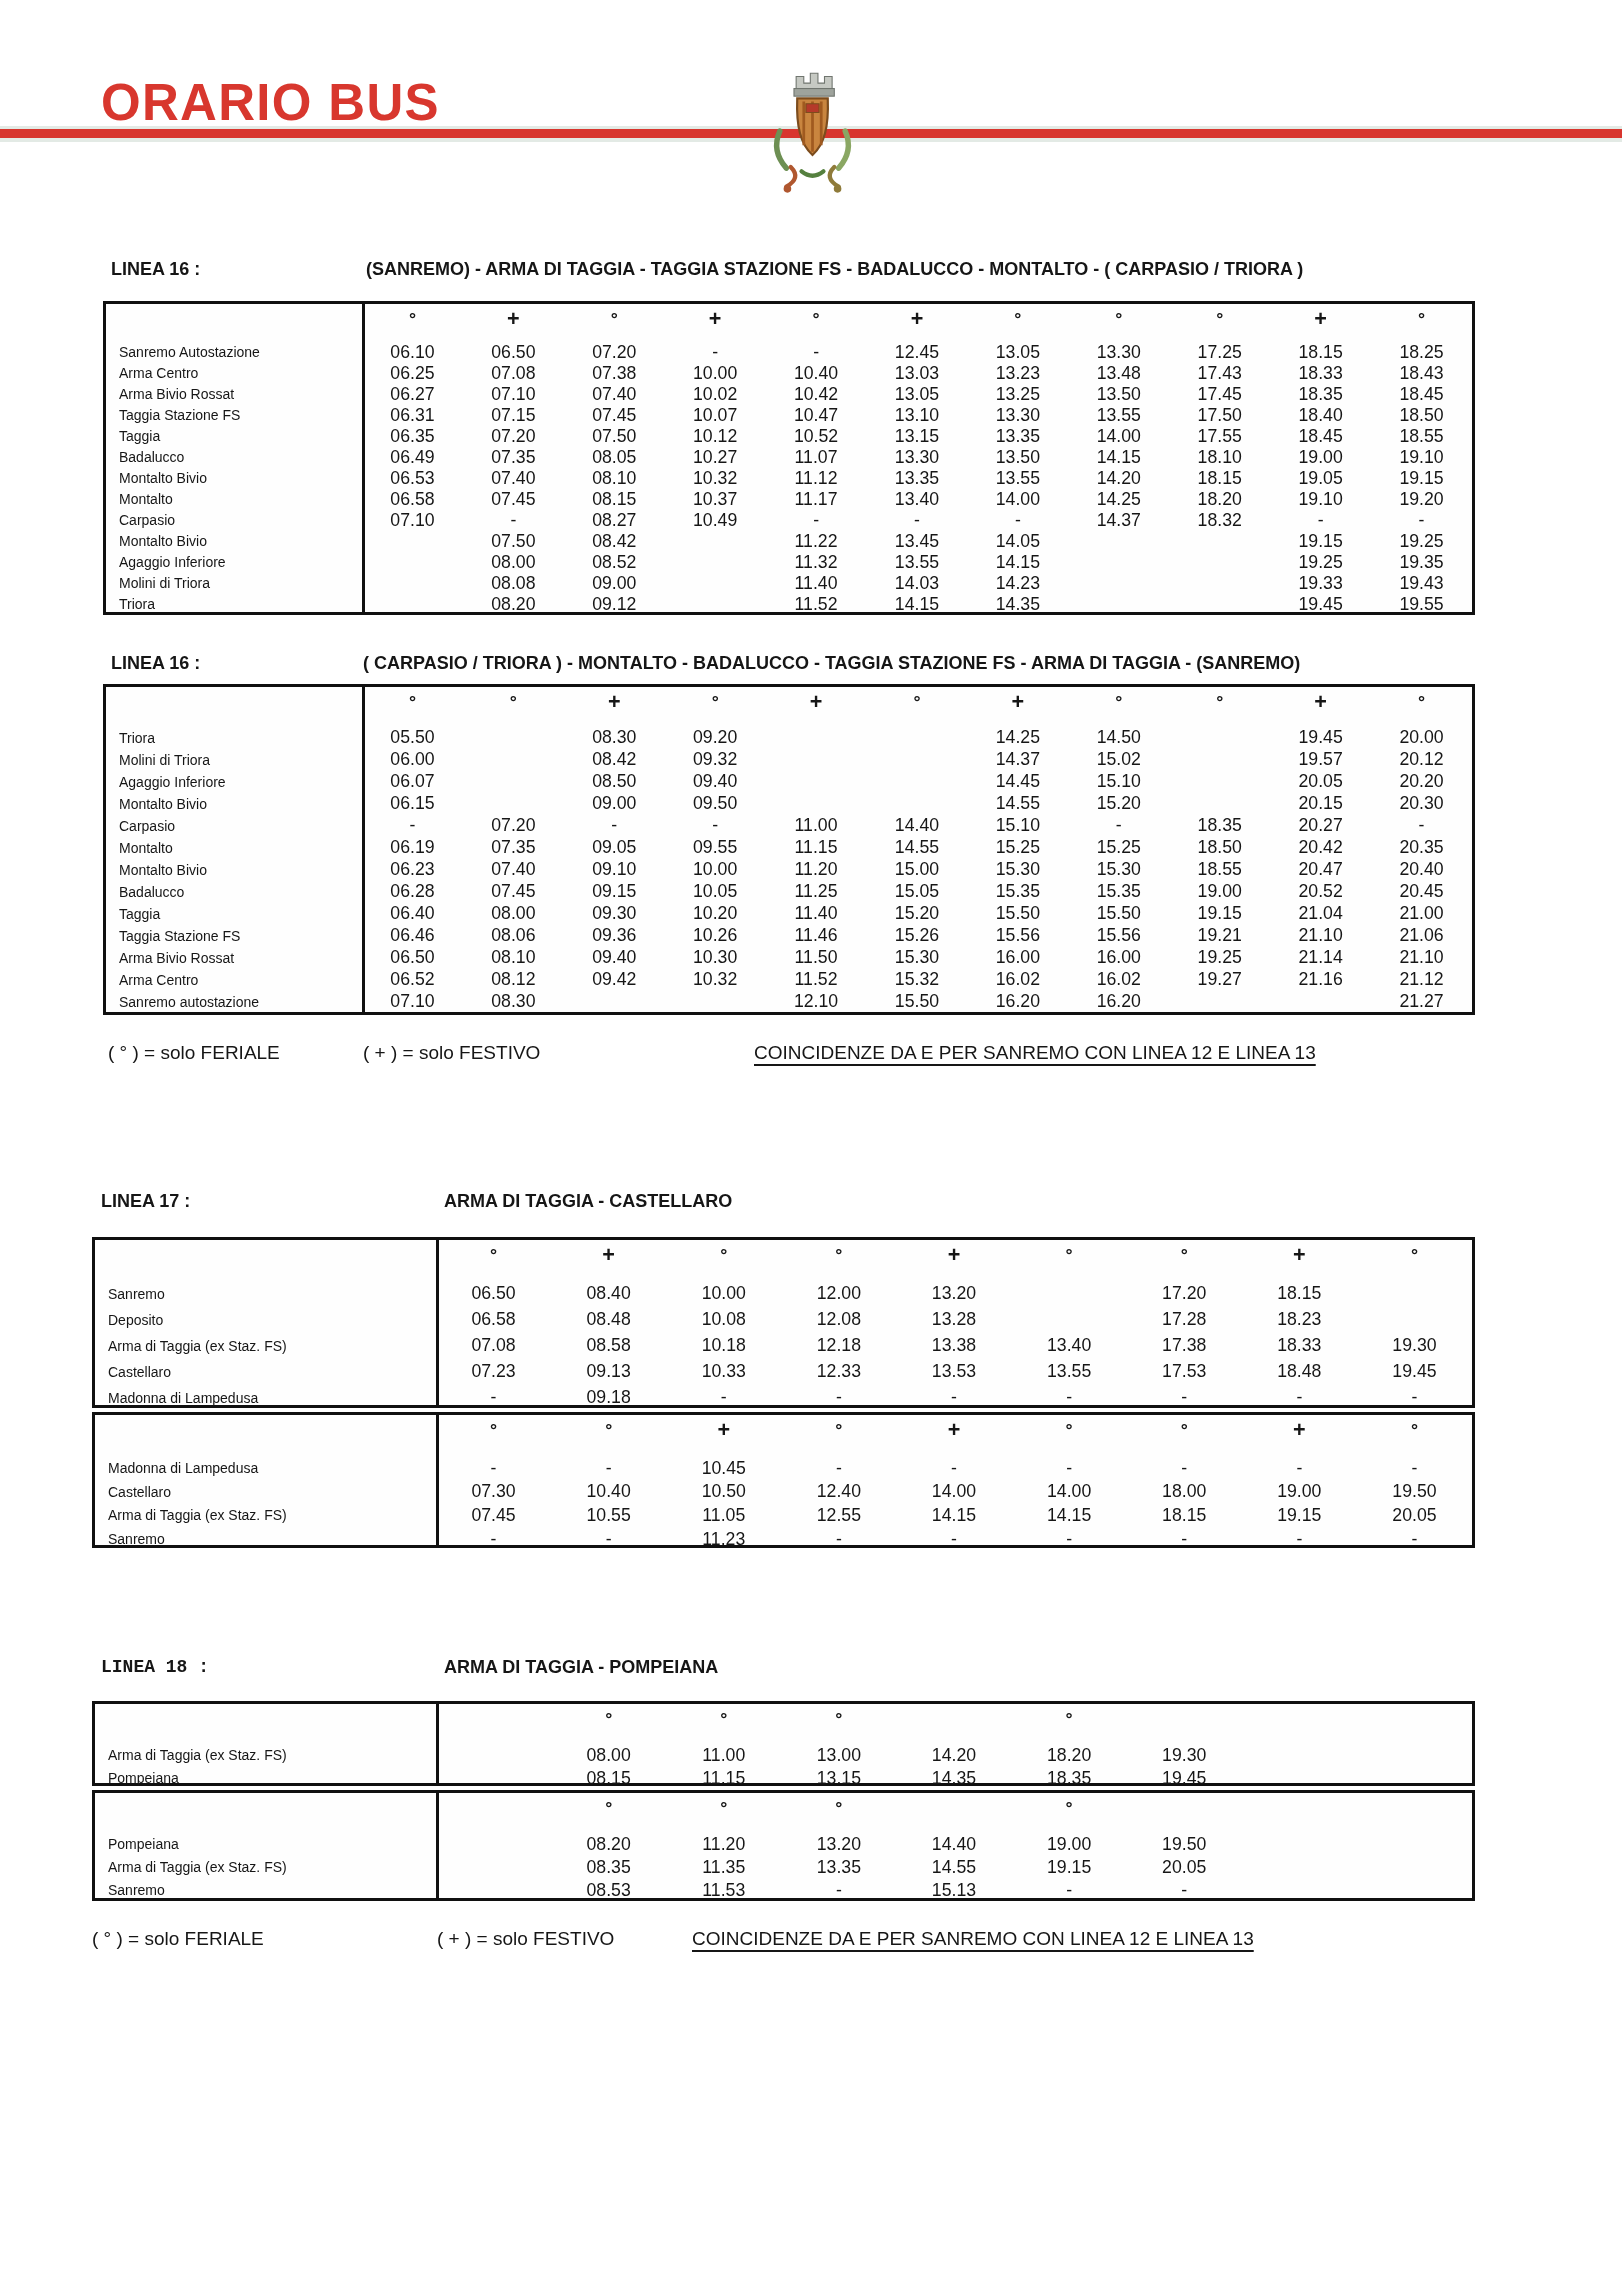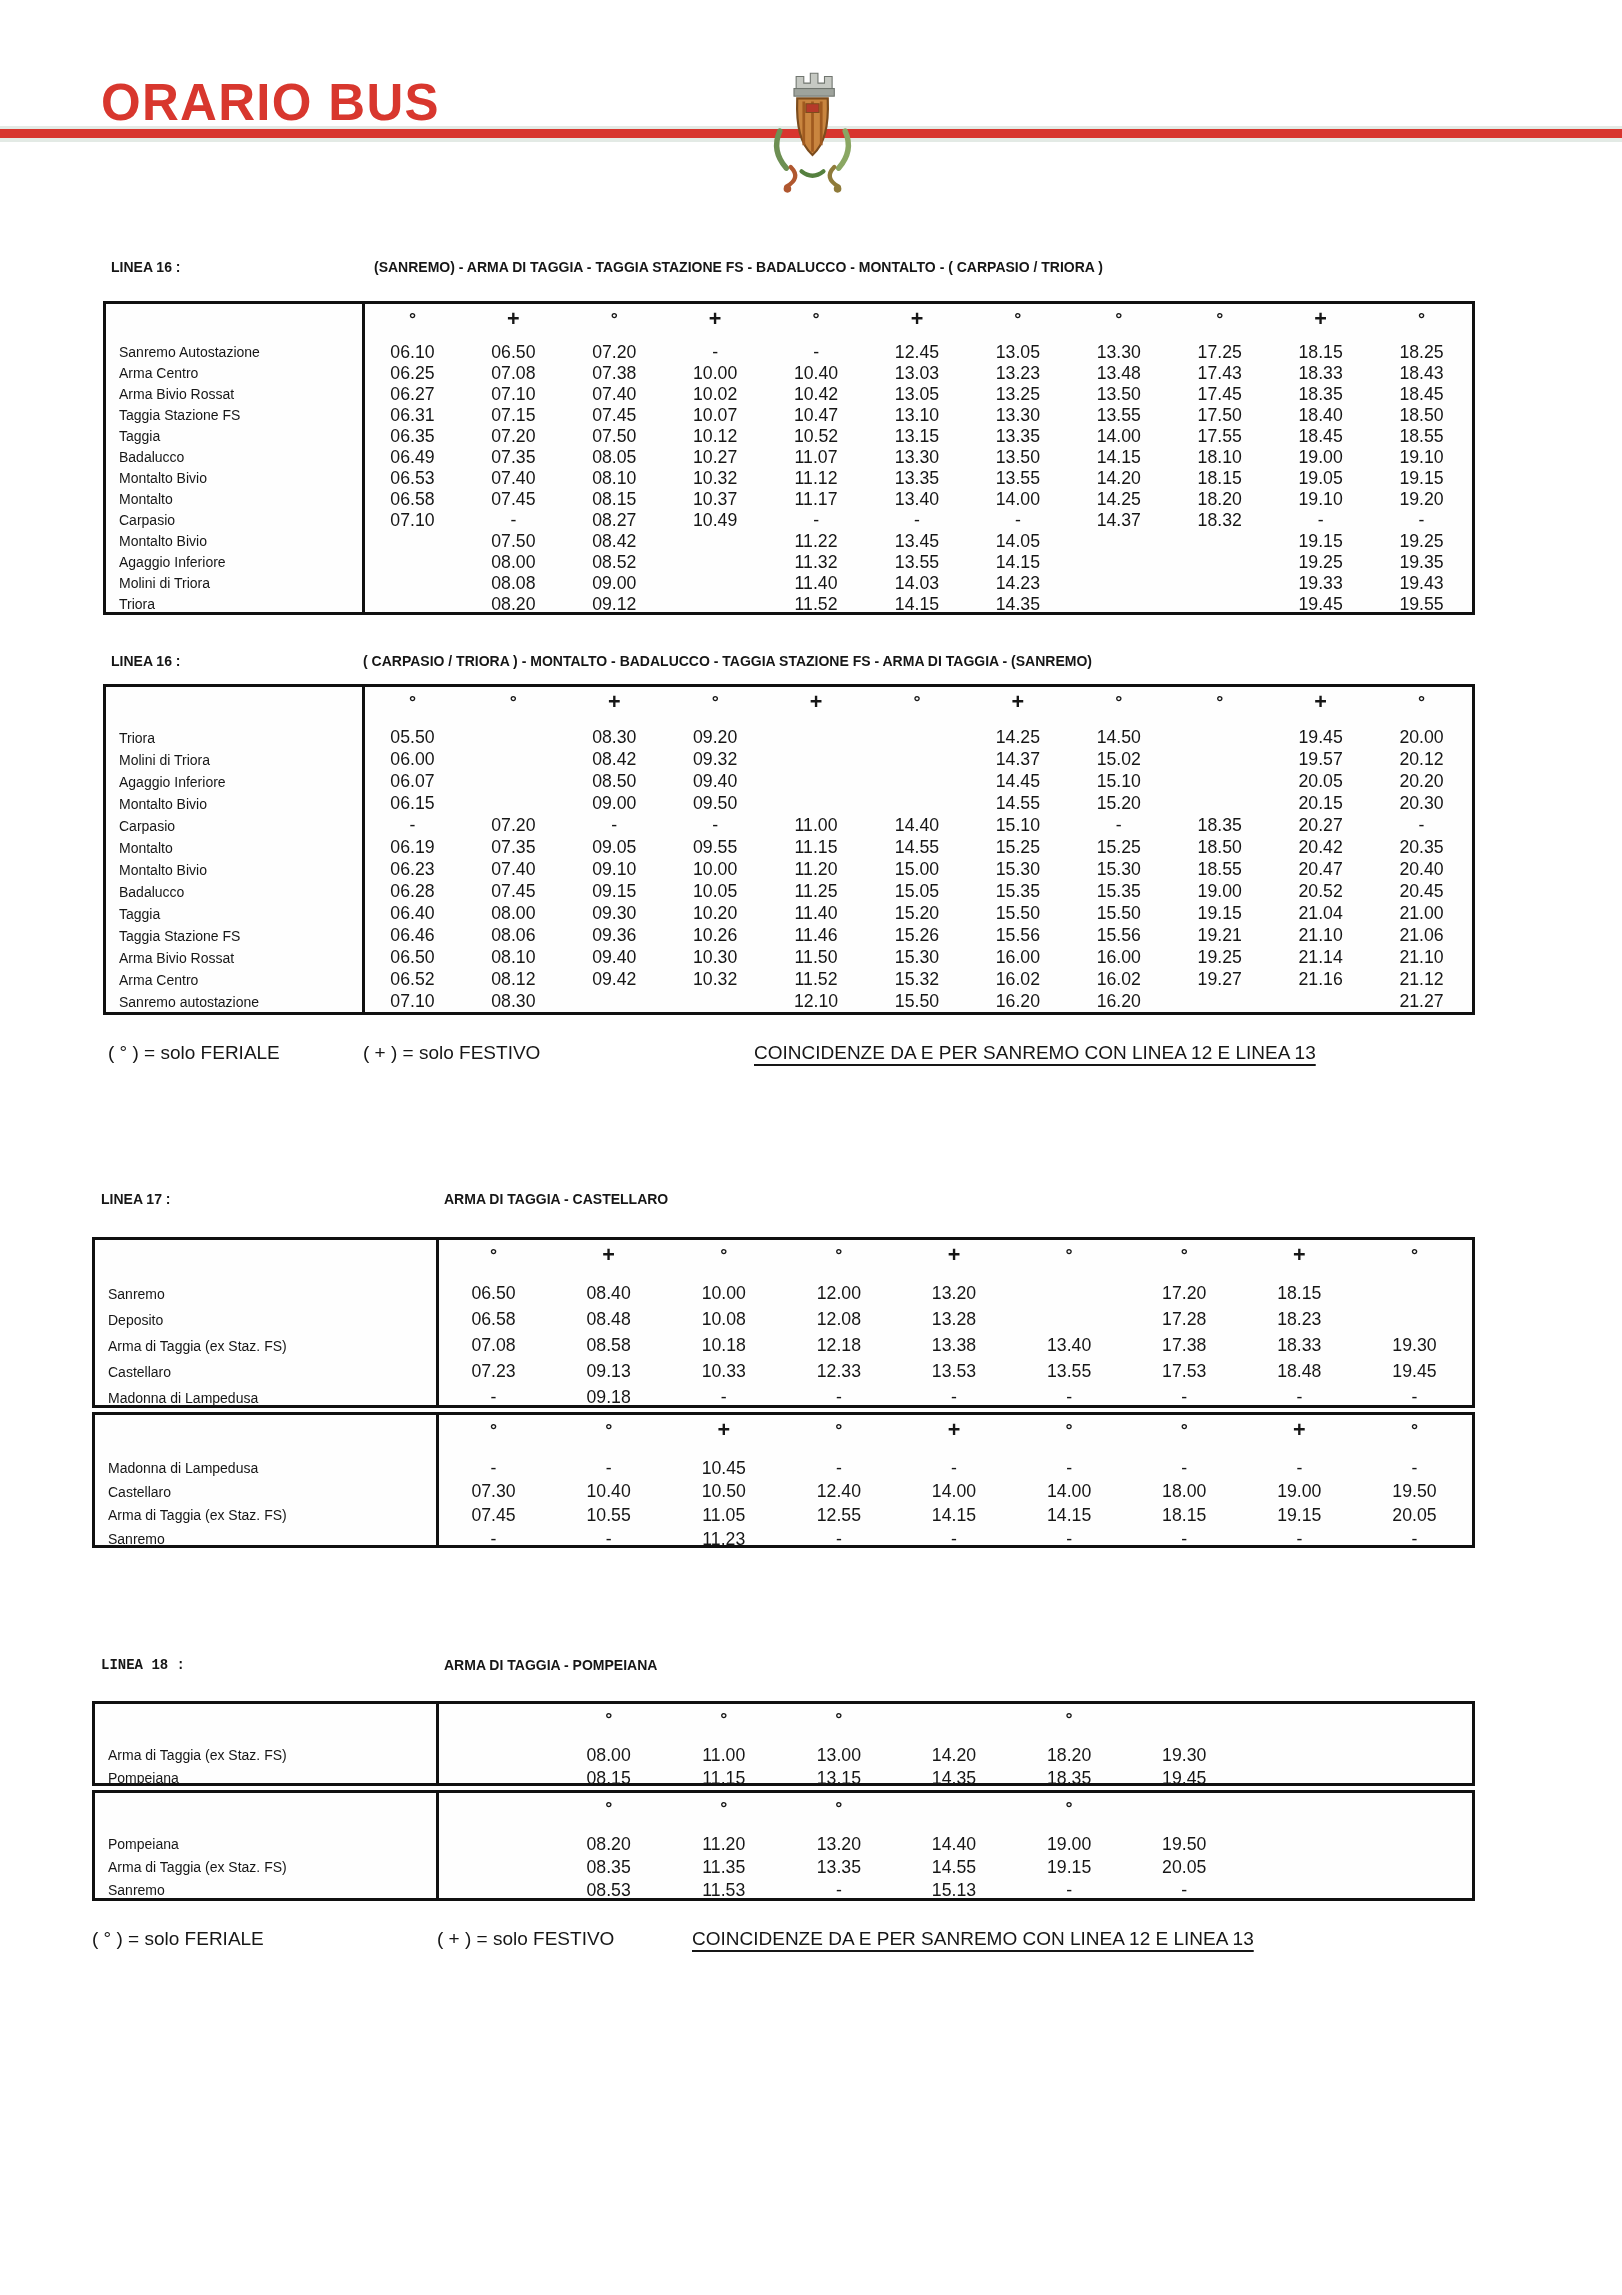--- a/index.html
+++ b/index.html
@@ -8,22 +8,22 @@
     font-family:"Liberation Sans",sans-serif;color:#161616;overflow:hidden;
   }
   .abs{position:absolute;}
   
   #orario-title{left:101px;top:73px;font-size:51px;font-weight:bold;
     color:#d8372e;letter-spacing:1.3px;text-align:center;}
   #red-rule{left:0;top:126px;width:1623px;height:15.7px;
     background:linear-gradient(to bottom,#e3eae5 0px,#e3eae5 2.6px,#d8352e 2.6px,#d8352e 12.4px,#e3eae5 12.4px,#e3eae5 15.7px);}
   #crest{left:758px;top:71px;width:109px;height:131px;}
   
-  .line-label,.route-title{font-weight:bold;font-size:14px;white-space:nowrap;}
-  #lbl-s0{left:111px;top:259px;} #ttl-s0{left:374px;top:259px;}
+  .line-label,.route-title{font-weight:bold;font-size:18px;white-space:nowrap;}
+  #lbl-s0{left:111px;top:259px;} #ttl-s0{left:366px;top:259px;}
   #lbl-s1{left:111px;top:653px;} #ttl-s1{left:363px;top:653px;}
   #lbl-s2{left:101px;top:1191px;} #ttl-s2{left:444px;top:1191px;}
   #lbl-s3{left:101px;top:1657px;font-family:Liberation Mono, monospace;} #ttl-s3{left:444px;top:1657px;}
   
   .legend span{font-weight:normal;font-size:19px;position:absolute;white-space:nowrap;}
   #legend1{left:0;top:1042px;width:1623px;height:33px;}
   #legend1 .l-fer{left:108px;} #legend1 .l-fes{left:363px;}
   #legend1 .l-coi{left:754px;text-decoration:underline;text-decoration-thickness:2px;text-underline-offset:4.6px;}
   #legend2{left:0;top:1928px;width:1623px;height:33px;}
   #legend2 .l-fer{left:92px;} #legend2 .l-fes{left:437px;}

